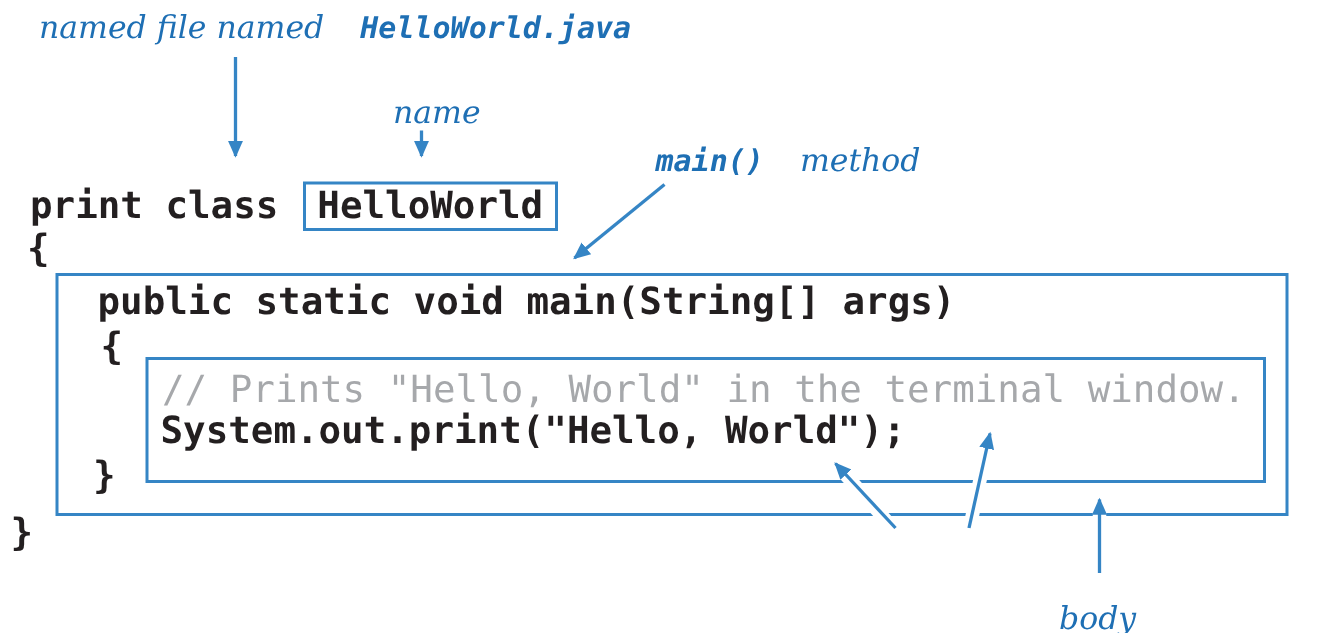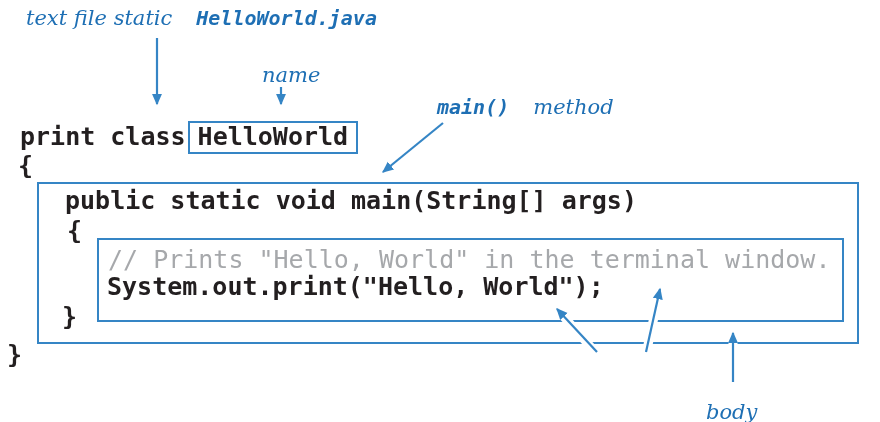--- a/index.html
+++ b/index.html
@@ -29,21 +29,21 @@
     white-space: pre;
   }
   .code.comment {
     font-weight: normal;
     color: var(--comment-gray);
   }
   .namebox {
     display: inline-block;
     border: 2px solid var(--box-blue);
     padding: 0 8px 2px 8px;
-    margin-left: 2px;
+    margin-left: 16px;
     line-height: 27px;
   }
   
   .bluebox {
     position: absolute;
     z-index: 1;
     box-sizing: border-box;
     border: 2px solid var(--box-blue);
     background: transparent;
   }
@@ -125,21 +125,21 @@
   <div class="code" style="left:67px; top:217px;"><span>{</span></div>
 
   <div class="code comment" style="left:108px; top:246px;"><span>// Prints "Hello, World" in the terminal window.</span></div>
 
   <div class="code" style="left:107px; top:273px;"><span>System.out.print("Hello, World");</span></div>
 
   <div class="code" style="left:62px; top:303px;"><span>}</span></div>
 
   <div class="code" style="left:7px; top:341px;"><span>}</span></div>
 
-  <div class="label" style="left:26px; top:6px;"><span>text file static</span><span class="mono gap">HelloWorld.java</span></div>
+  <div class="label" style="left:26px; top:6px;"><span>named file named</span><span class="mono gap">HelloWorld.java</span></div>
 
   <div class="label" style="left:262px; top:63px;text-align:center;"><span>name</span></div>
 
   <div class="label" style="left:437px; top:95px;text-align:center;"><span class="mono">main()</span><span class="gap">method</span></div>
 
 
   <div class="label" style="left:706px; top:400px;"><span>body</span></div>
 
 </div>
 

